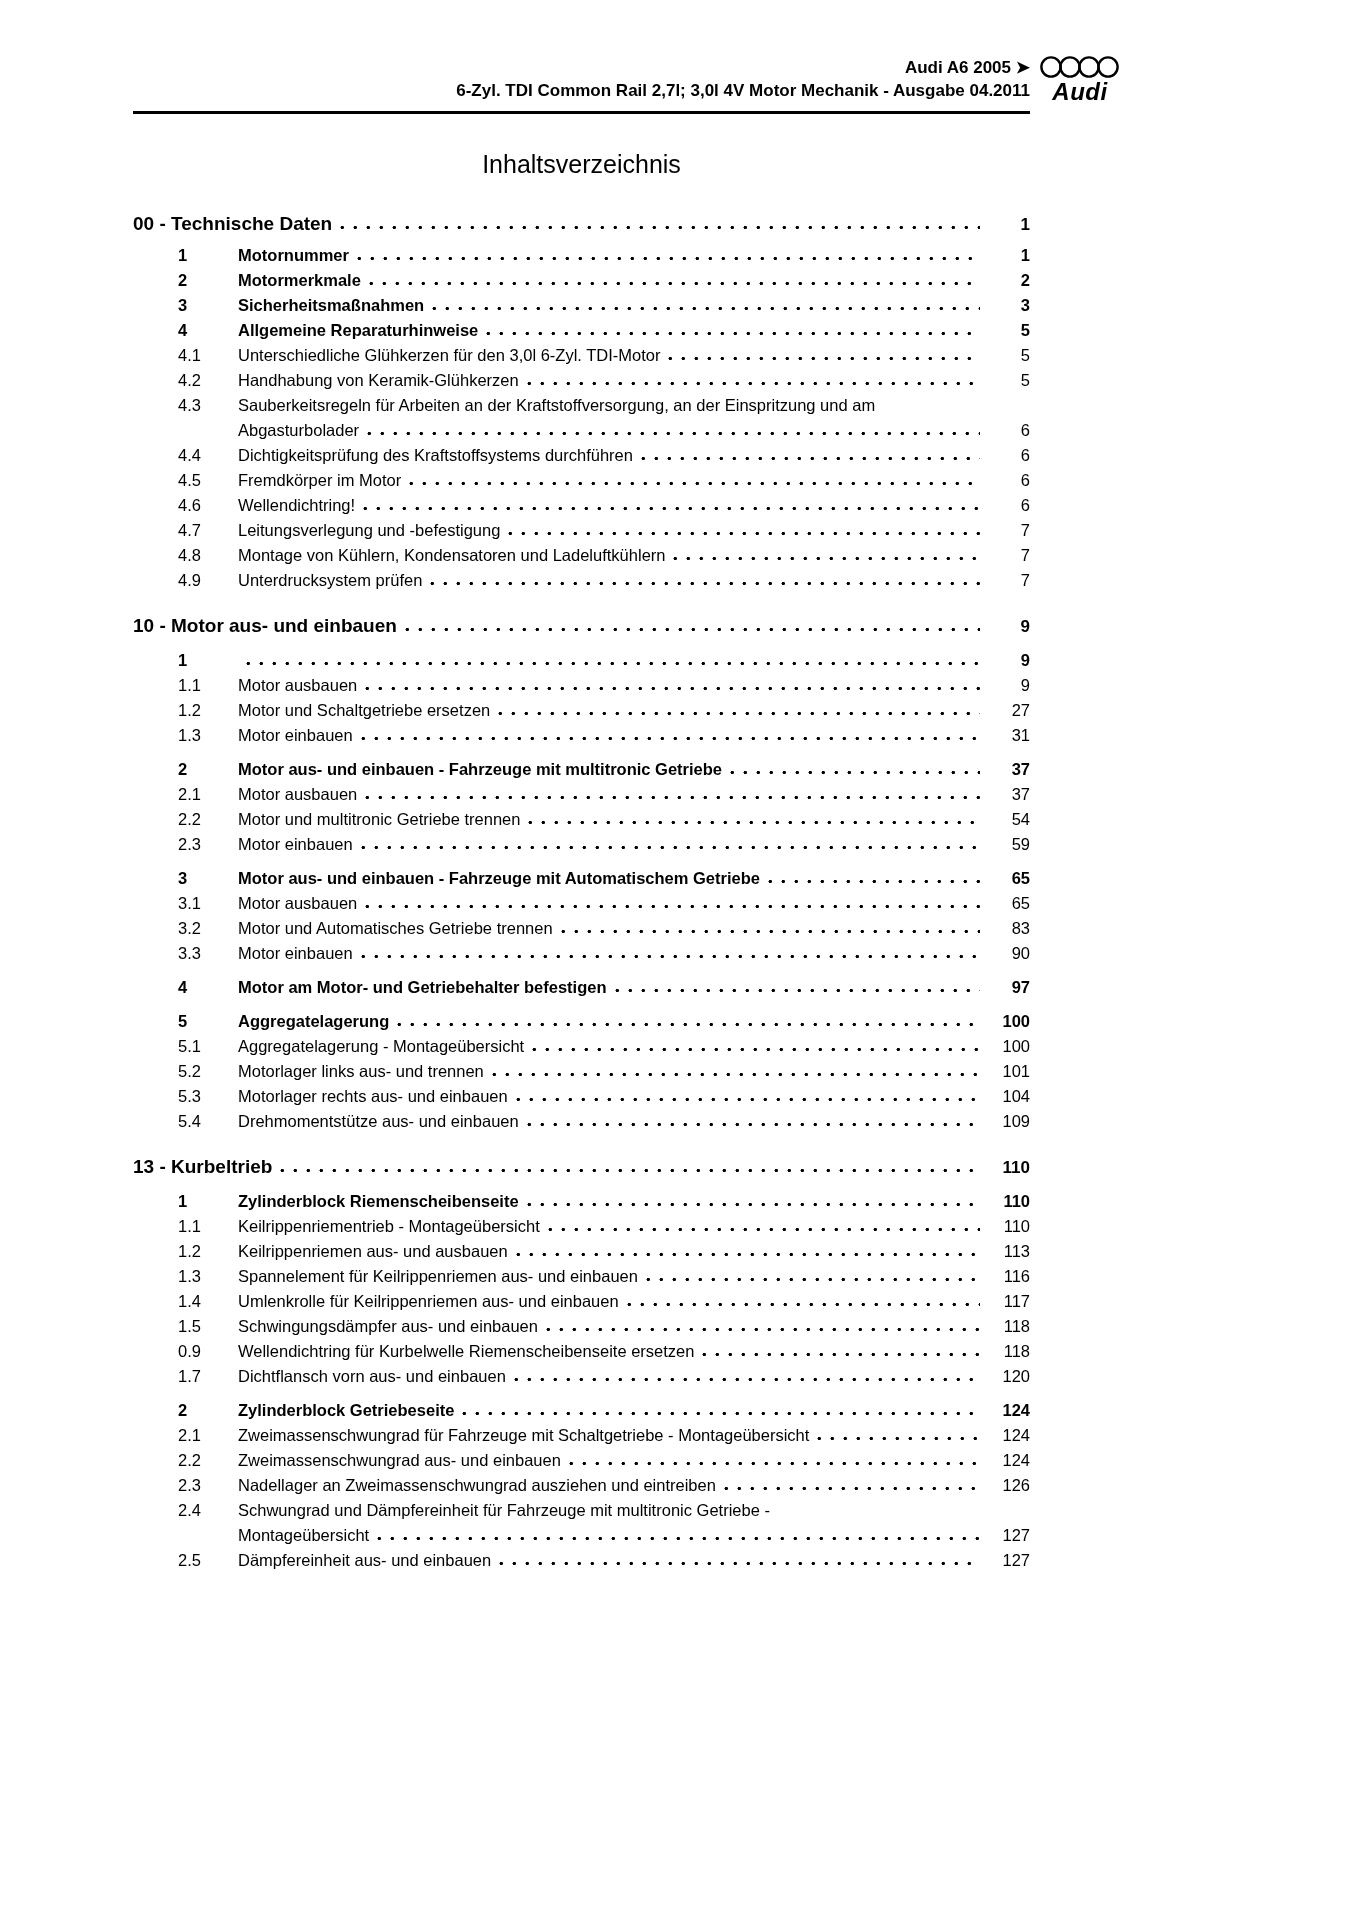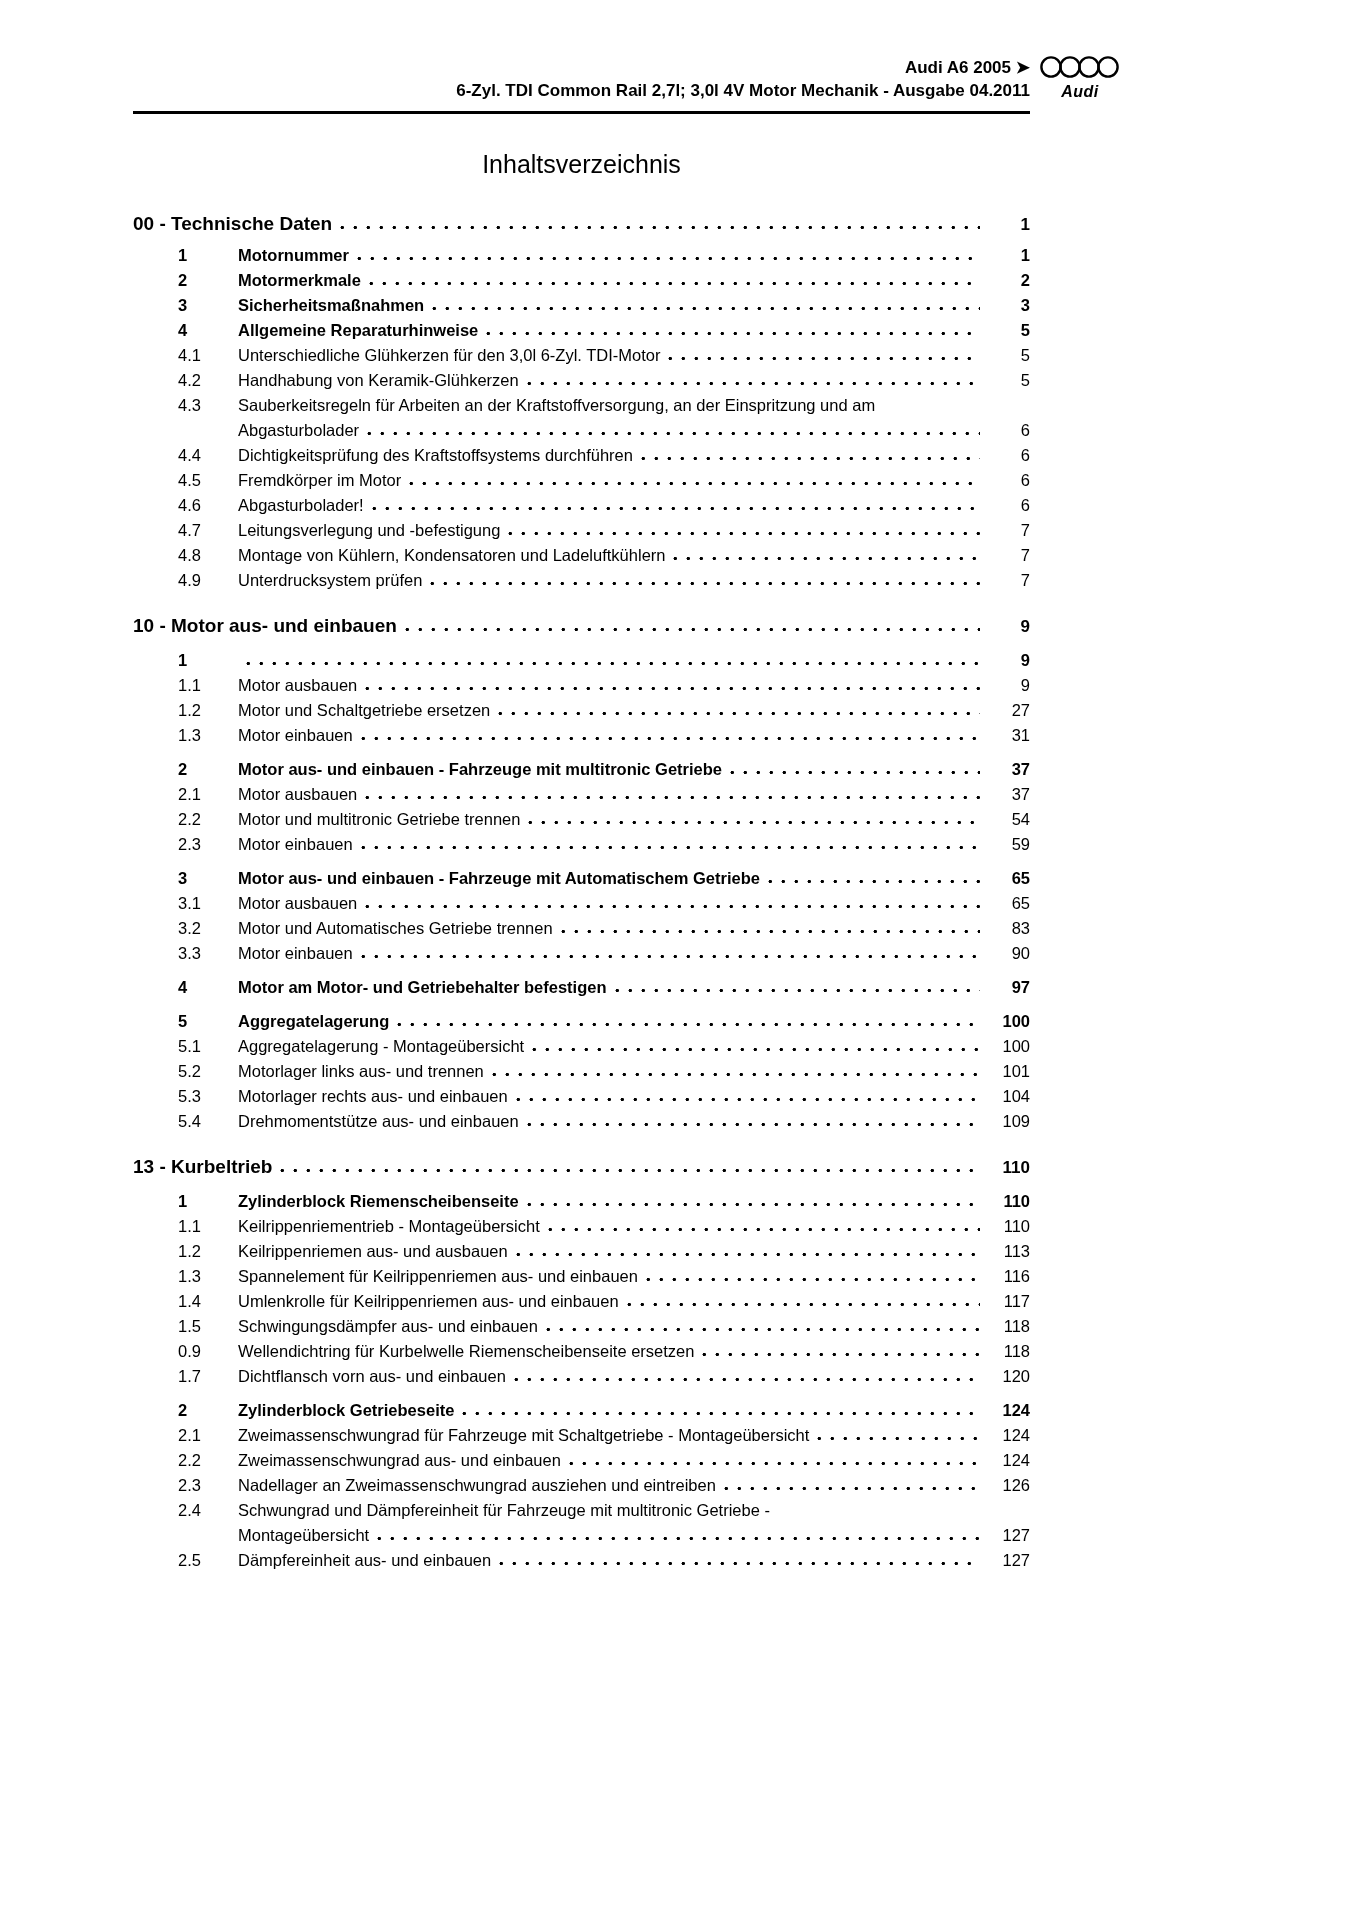--- a/index.html
+++ b/index.html
@@ -35,21 +35,21 @@
     position:absolute;
     top:54px;
     left:1040px;
     width:80px;
     text-align:center;
   }
   .logo svg{display:block;margin:0 auto;}
   .brand{
     font-style:italic;
     font-weight:bold;
-    font-size:16px;
+    font-size:24px;
     line-height:24px;
     letter-spacing:0.5px;
   }
   
   .content{
     position:absolute;
     top:150px;
     left:133px;
     width:897px;
   }
@@ -201,21 +201,21 @@
     <span class="toc-page">6</span>
   </div>
           <div class="toc-row entry">
     <span class="toc-num">4.5</span>
     <span class="toc-title">Fremdkörper im Motor</span>
     <span class="toc-dots"></span>
     <span class="toc-page">6</span>
   </div>
           <div class="toc-row entry">
     <span class="toc-num">4.6</span>
-    <span class="toc-title">Abgasturbolader!</span>
+    <span class="toc-title">Wellendichtring!</span>
     <span class="toc-dots"></span>
     <span class="toc-page">6</span>
   </div>
           <div class="toc-row entry">
     <span class="toc-num">4.7</span>
     <span class="toc-title">Leitungsverlegung und -befestigung</span>
     <span class="toc-dots"></span>
     <span class="toc-page">7</span>
   </div>
           <div class="toc-row entry">

